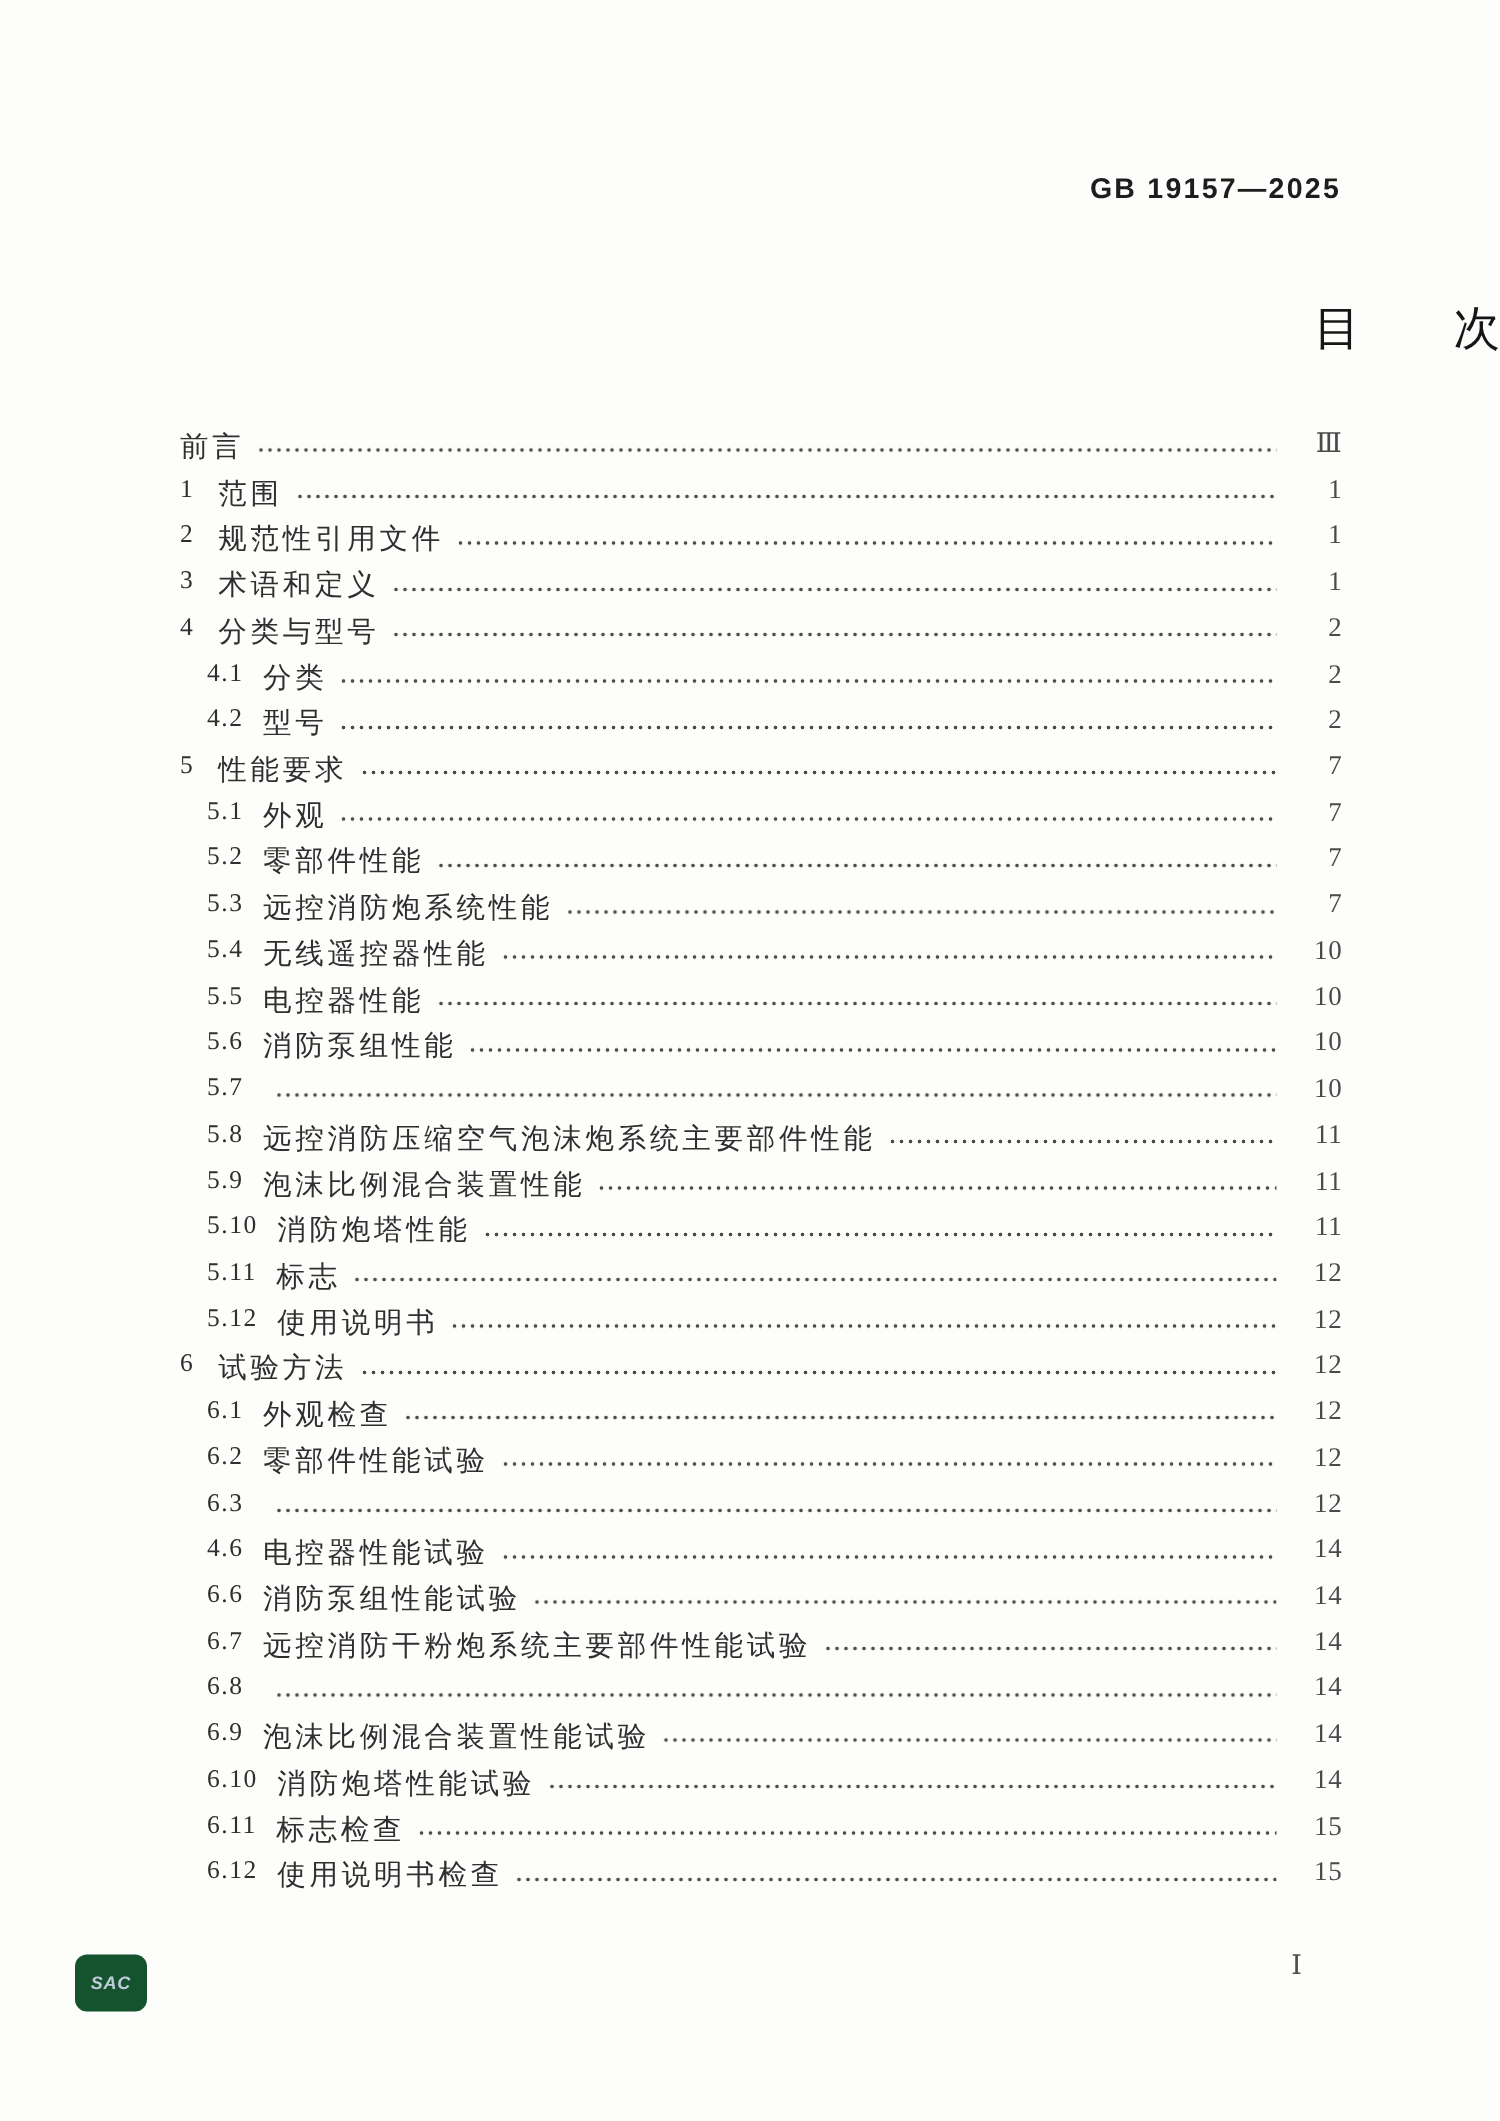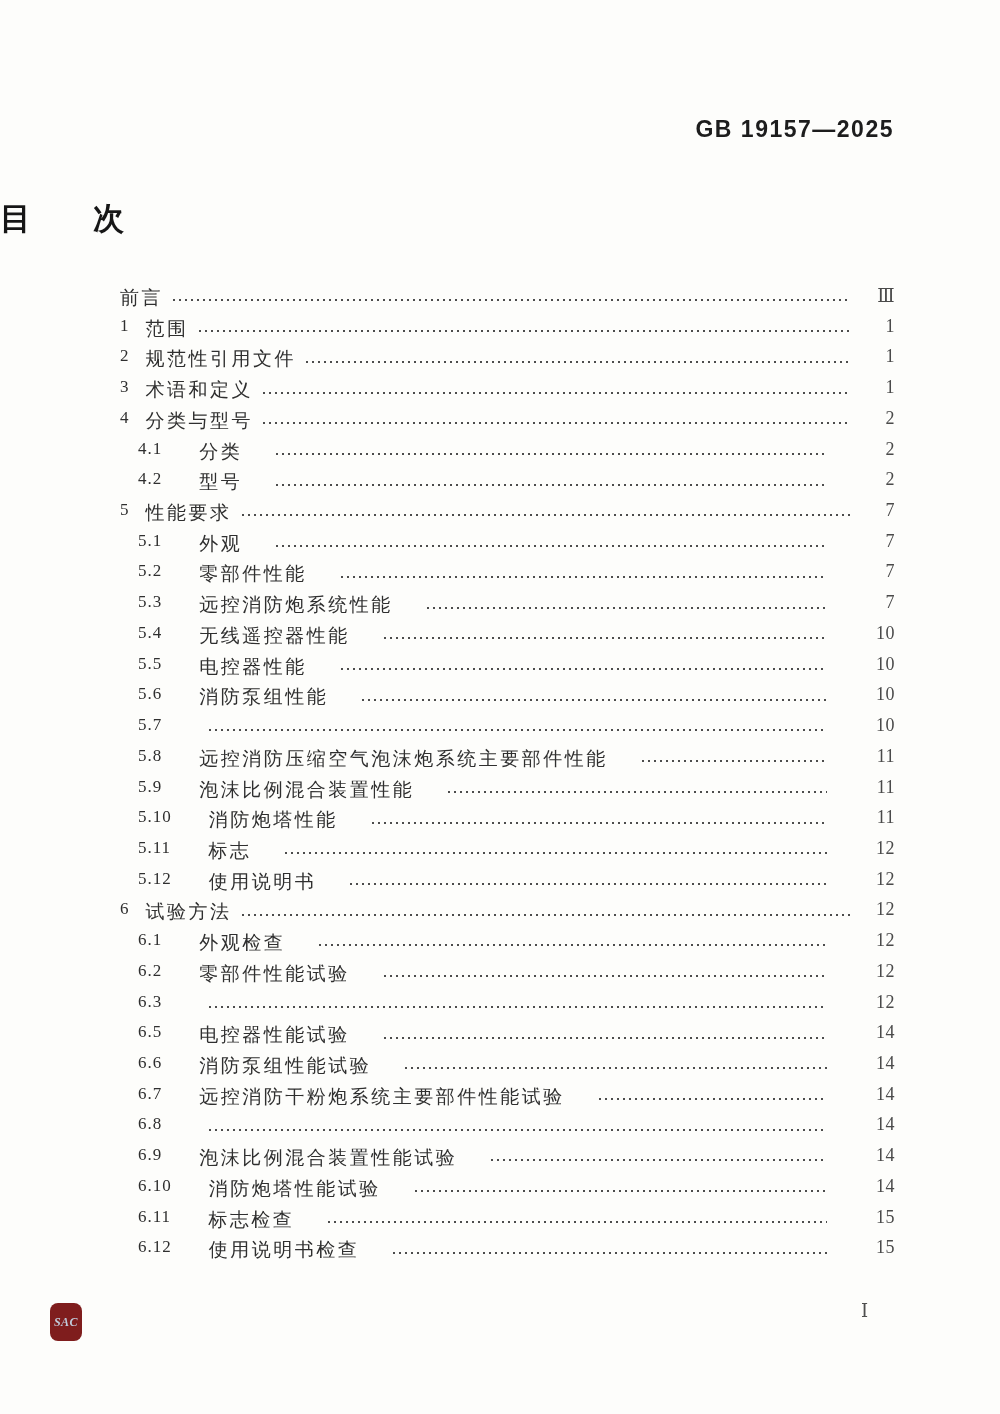--- a/index.html
+++ b/index.html
@@ -8,41 +8,41 @@
     background:#fdfdfb;
     font-family:"Liberation Serif","DejaVu Serif",serif;
     color:#2f2f2f;
     position:relative;
     overflow:hidden;
   }
   .page{position:absolute;inset:0;}
   .doc-code{
     position:absolute;top:116px;right:106px;
     font-family:"Liberation Sans","DejaVu Sans",sans-serif;
-    font-weight:bold;font-size:23px;letter-spacing:1.5px;color:#1d1d1d;
+    font-weight:bold;font-size:19px;letter-spacing:1.5px;color:#1d1d1d;
   }
   .doc-title{
     position:absolute;top:198px;left:0;width:100%;
-    text-align:left;margin:0;
-    font-size:31px;font-weight:bold;color:#161616;
+    text-align:right;margin:0;
+    font-size:31px;font-weight:normal;color:#161616;
   }
   .toc{
     position:absolute;top:285px;left:120px;right:105px;
   }
   .toc-row{
     display:flex;
     height:30.72px;
     font-size:19px;
     white-space:nowrap;
   }
   .toc-row .num{
     flex:none;font-size:17px;letter-spacing:1px;color:#2f2f2f;
     margin-right:16px;
   }
-  .toc-row.sub{padding-left:18px;gap:24px;}
+  .toc-row.sub{padding-left:18px;}
   .toc-row.sub .num{margin-right:13px;}
   .toc-row .label{
     flex:none;letter-spacing:2.5px;color:#2f2f2f;
   }
   .toc-row .leader{
     flex:1;align-self:stretch;
     margin:0 10px 0 8px;
     background-image:radial-gradient(circle,#4c4c4c 1.05px,transparent 1.45px);
     background-size:6px 10px;
     background-repeat:repeat-x;
@@ -51,24 +51,24 @@
   .toc-row .pagenum{
     flex:none;min-width:34px;text-align:right;
     font-size:18px;color:#4a4a4a;letter-spacing:0.5px;
   }
   .footer-num{
     position:absolute;top:1300px;right:132px;
     font-size:18px;color:#4e4e4e;
   }
   .watermark{
     position:absolute;left:50px;top:1303px;
-    width:32px;height:38px;border-radius:8px;
-    background:#7f1d1d;
+    width:48px;height:38px;border-radius:8px;
+    background:#14532d;
     color:#c0cbda;
-    font-family:Liberation Serif, serif;
+    font-family:Liberation Sans, sans-serif;
     font-style:italic;font-weight:bold;font-size:12px;letter-spacing:0.5px;
     display:flex;align-items:center;justify-content:center;
   }
 </style>
 </head>
 <body>
 
 <div class="page">
   <div class="doc-code">GB 19157—2025</div>
   <h1 class="doc-title">目　　次</h1>
@@ -208,21 +208,21 @@
         <span class="label">零部件性能试验</span>
         <div class="leader"></div>
         <span class="pagenum">12</span>
       </div>
       <div class="toc-row sub">
         <span class="num">6.3</span>
         <div class="leader"></div>
         <span class="pagenum">12</span>
       </div>
       <div class="toc-row sub">
-        <span class="num">6.5</span>
+        <span class="num">4.6</span>
         <span class="label">电控器性能试验</span>
         <div class="leader"></div>
         <span class="pagenum">14</span>
       </div>
       <div class="toc-row sub">
         <span class="num">6.6</span>
         <span class="label">消防泵组性能试验</span>
         <div class="leader"></div>
         <span class="pagenum">14</span>
       </div>

